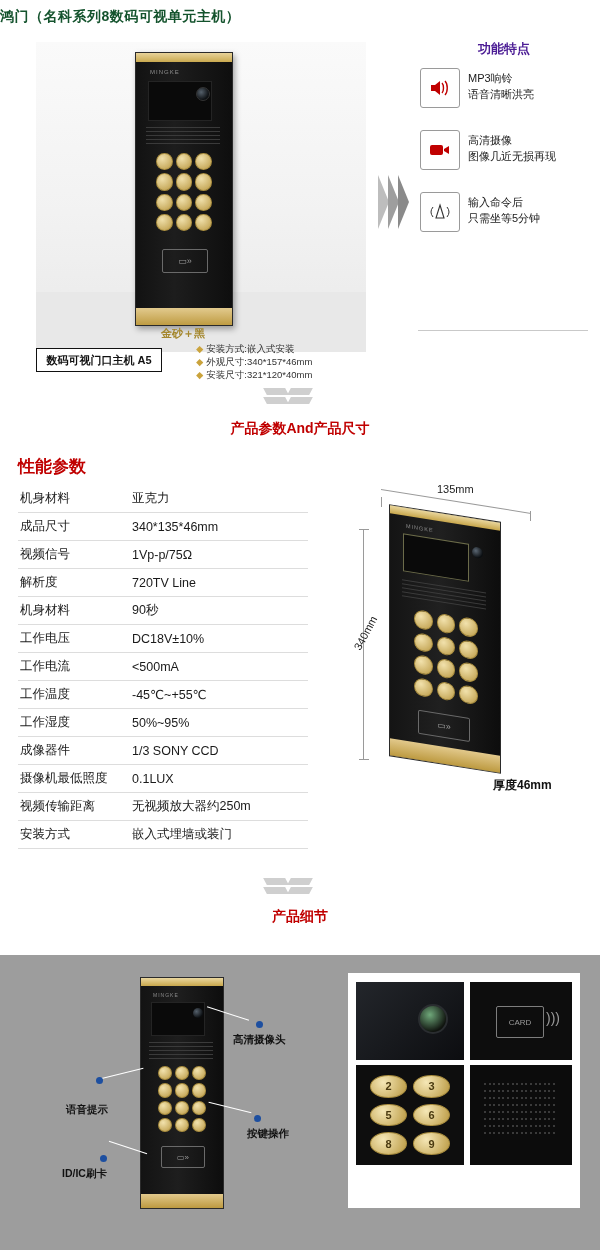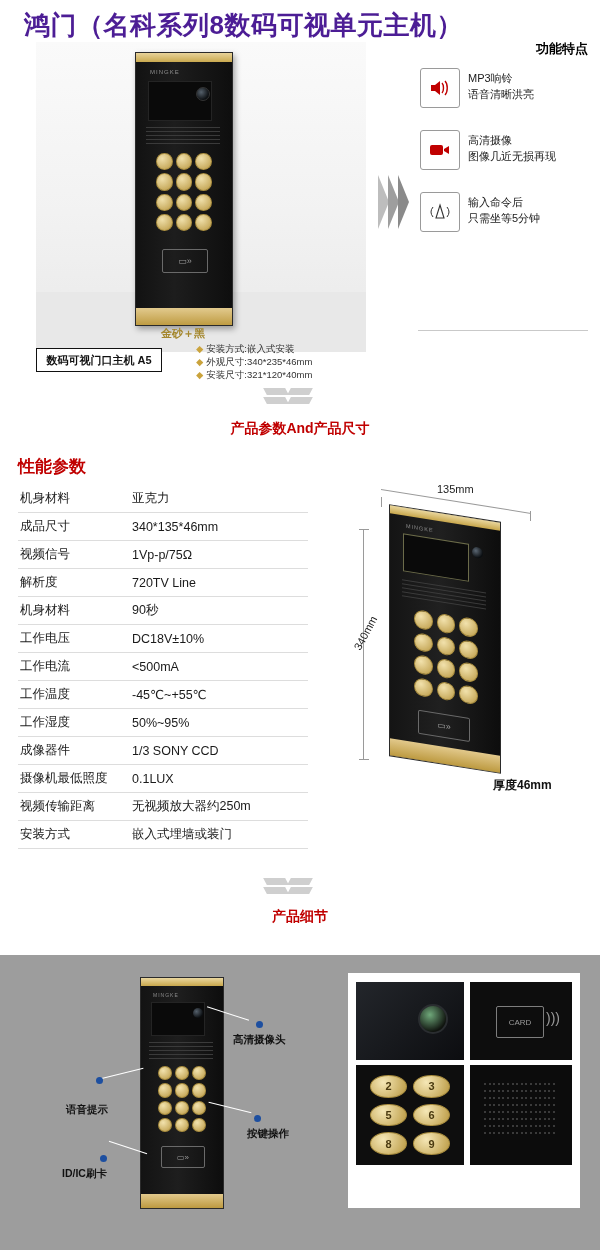--- a/index.html
+++ b/index.html
@@ -11,22 +11,22 @@
     position:relative;
     overflow:hidden;
   }
   .page{position:relative;width:600px;height:1250px;}
 
   
   .header{
     position:absolute;left:0;top:0;width:600px;height:40px;
   }
   .title{
-    position:absolute;left:24px;top:8px;
-    font-size:26px;font-weight:bold;color:#4c1d95;
+    position:absolute;left:0;top:8px;
+    font-size:14px;font-weight:bold;color:#14532d;
     letter-spacing:0.5px;
   }
 
   
   .hero{
     position:absolute;left:0;top:40px;width:600px;height:320px;
     background:#ffffff;
   }
   .hero-bg{
     position:absolute;left:36px;top:2px;width:330px;height:310px;
@@ -110,22 +110,22 @@
     position:absolute;top:0;width:0;height:0;
     border-top:27px solid transparent;border-bottom:27px solid transparent;
     border-left:11px solid #bdbdbd;
   }
   .arrows .a1{left:0;}
   .arrows .a2{left:10px;border-left-color:#9e9e9e;}
   .arrows .a3{left:20px;border-left-color:#8a8a8a;}
 
   
   .feat-title{
-    position:absolute;left:478px;top:40px;width:110px;text-align:right;
-    font-size:13px;font-weight:bold;color:#000000;
+    position:absolute;left:478px;top:40px;width:110px;text-align:left;
+    font-size:13px;font-weight:bold;color:#4c1d95;
   }
   .featline{
     position:absolute;left:418px;top:330px;width:170px;height:1px;background:#c9c9c9;
   }
   .feat{
     position:absolute;left:420px;width:180px;height:48px;
   }
   .feat .ibox{
     position:absolute;left:0;top:0;width:38px;height:38px;
     border:1px solid #9a9a9a;border-radius:3px;background:#fff;
@@ -272,21 +272,21 @@
           <span>▭»</span>
         </div>
       <div class="goldbot"></div>
     </div>
     <div class="devcap">金砂＋黑</div>
 
     <div class="modeltag">数码可视门口主机 A5</div>
 
     <div class="specs">
       <div><span class="dot">◆</span><span>安装方式:嵌入式安装</span></div>
-      <div><span class="dot">◆</span><span>外观尺寸:340*235*46mm</span></div>
+      <div><span class="dot">◆</span><span>外观尺寸:340*157*46mm</span></div>
       <div><span class="dot">◆</span><span>安装尺寸:321*120*40mm</span></div>
     </div>
 
     <div class="arrows">
       <div class="a a1"></div>
         <div class="a a2"></div>
         <div class="a a3"></div>
     </div>
   </div>
 

